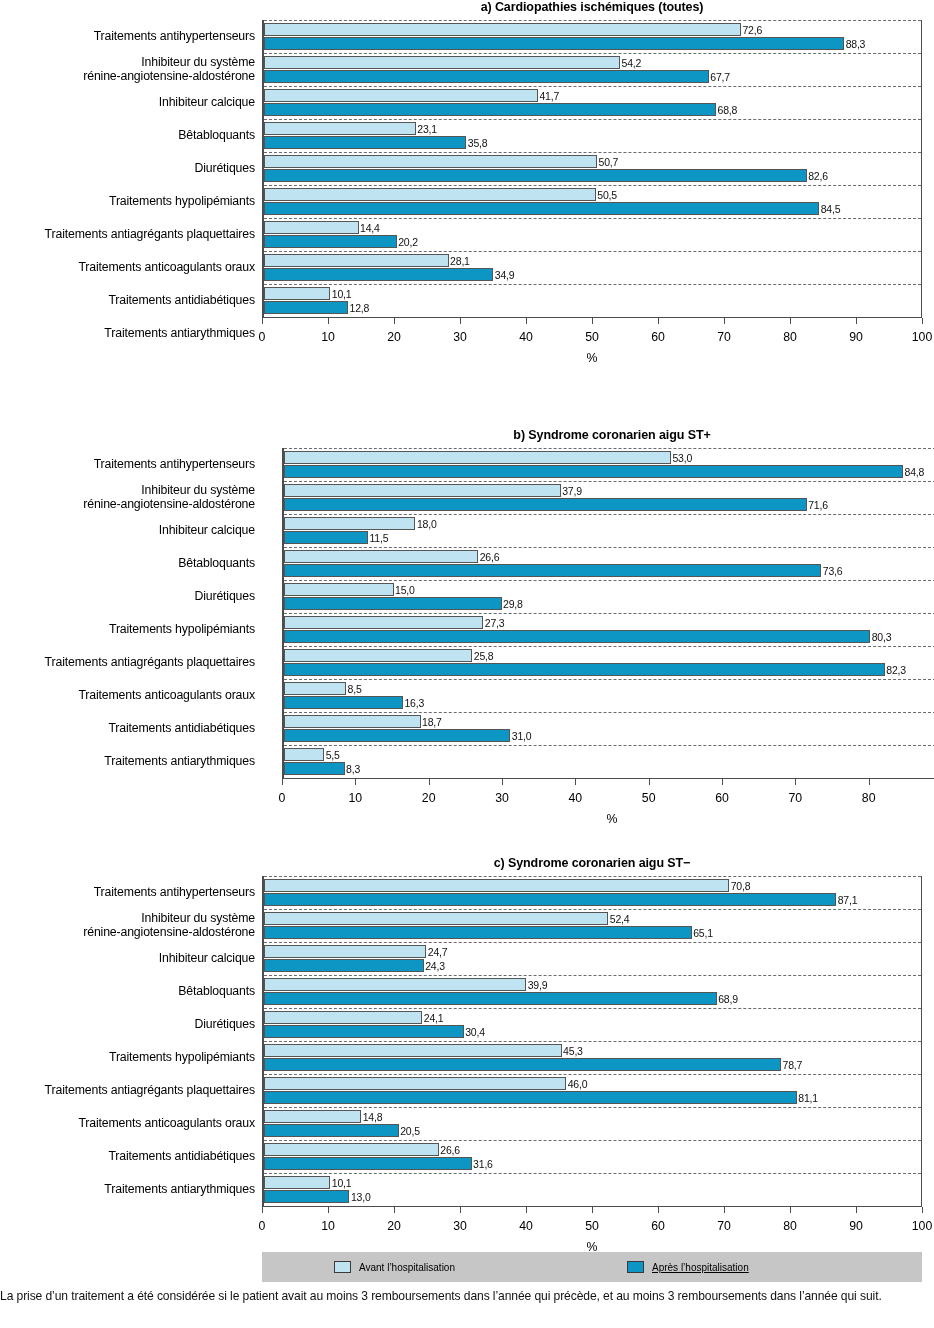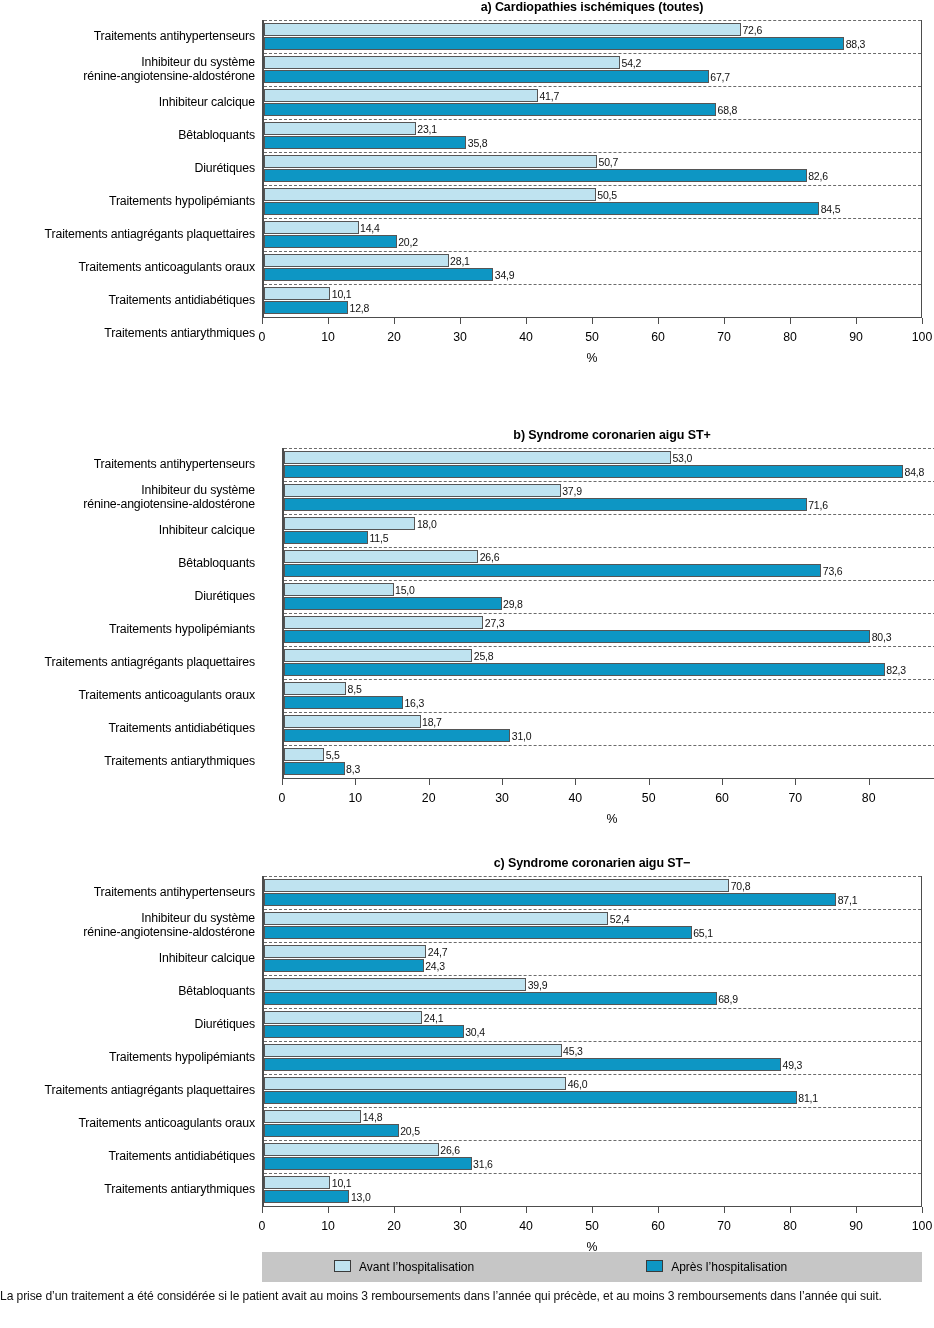--- a/index.html
+++ b/index.html
@@ -125,25 +125,26 @@
     left: 262px;
     top: 1252px;
     width: 660px;
     height: 30px;
     background: #c6c6c6;
     display: flex;
     align-items: center;
   }
   .legend-item {
     display: flex;
-    font-size: 12px;
+    align-items: center;
+    font-size: 10px;
     color: #000;
   }
   .legend-item.one { margin-left: 72px; }
-  .legend-item.two { margin-left: 172px; }
+  .legend-item.two { margin-left: 172px; text-decoration: underline; }
   .swatch {
     width: 17px; height: 12px;
     border: 1px solid #3a3a3a;
     margin-right: 8px;
   }
   .swatch.before { background: #bfe3f0; }
   .swatch.after { background: #0d96c4; }
 
   .footnote {
     position: absolute;
@@ -526,21 +527,21 @@
             </div>
             <div class="bar after" style="width: 30.4%;">
               <span class="bar-val">30,4</span>
             </div>
           </div>
           <div class="row">
             <div class="bar before" style="width: 45.3%;">
               <span class="bar-val">45,3</span>
             </div>
             <div class="bar after" style="width: 78.7%;">
-              <span class="bar-val">49,3</span>
+              <span class="bar-val">78,7</span>
             </div>
           </div>
           <div class="row">
             <div class="bar before" style="width: 46%;">
               <span class="bar-val">46,0</span>
             </div>
             <div class="bar after" style="width: 81.1%;">
               <span class="bar-val">81,1</span>
             </div>
           </div>

